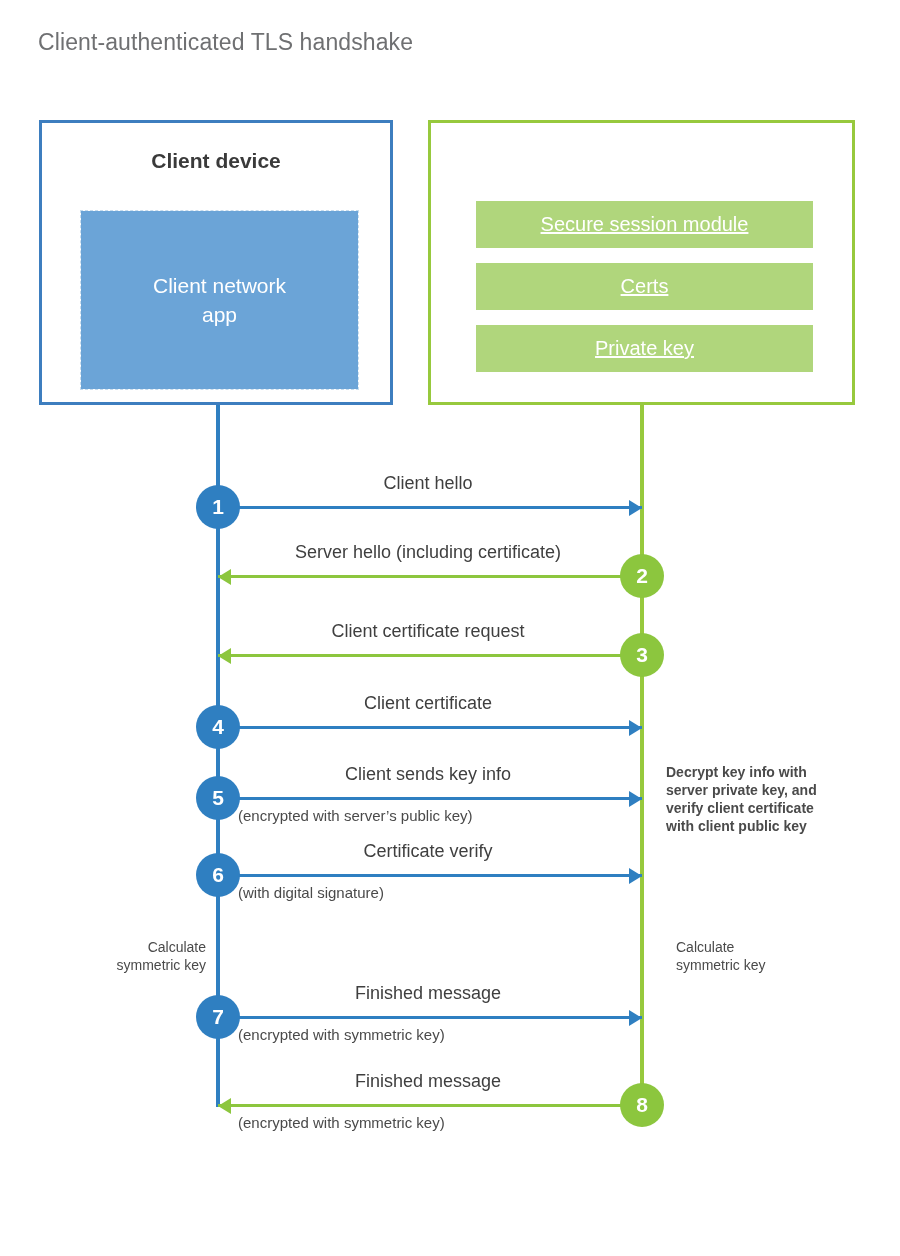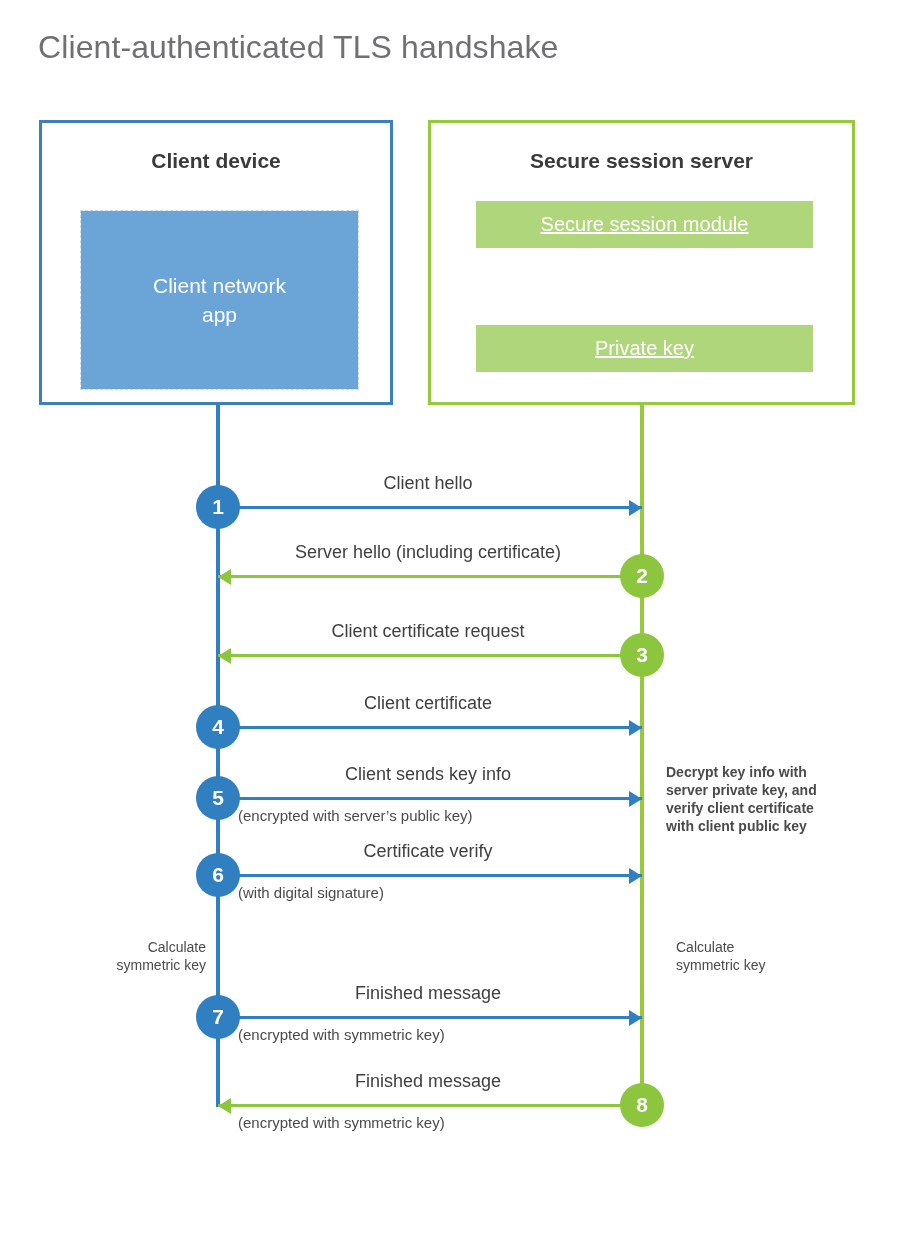--- a/index.html
+++ b/index.html
@@ -13,21 +13,21 @@
     position: relative;
     font-family: "Liberation Sans", sans-serif;
     overflow: hidden;
   }
 
   
   #diagram-title {
     position: absolute;
     left: 38px;
     top: 29px;
-    font-size: 32px;
+    font-size: 23px;
     font-weight: 400;
     color: #6f7072;
     letter-spacing: 0.1px;
     white-space: nowrap;
   }
 
   
   .actor-box {
     position: absolute;
     background: #ffffff;
@@ -214,22 +214,22 @@
 
 <div id="diagram-title">Client-authenticated TLS handshake</div>
 
 <div class="actor-box" id="client-device-box">
   <div class="actor-title">Client device</div>
   <div id="client-app-block">Client network
 app</div>
 </div>
 
 <div class="actor-box" id="secure-server-box">
-  <div class="actor-title">Secure session server</div>
   <div class="server-block" id="server-block-0">Secure session module</div>
+  <div class="server-block" id="server-block-1">Certs</div>
   <div class="server-block" id="server-block-2">Private key</div>
 </div>
 
 <div class="lifeline" id="client-lifeline"></div>
 <div class="lifeline" id="server-lifeline"></div>
 
 <div id="messages-layer">
     <div class="msg" style="top: 507px;">
       <div class="msg-line blue" style="left: 218px; width: 424px;"></div>
       <div class="msg-arrowhead right blue" style="left: 629px;"></div>

